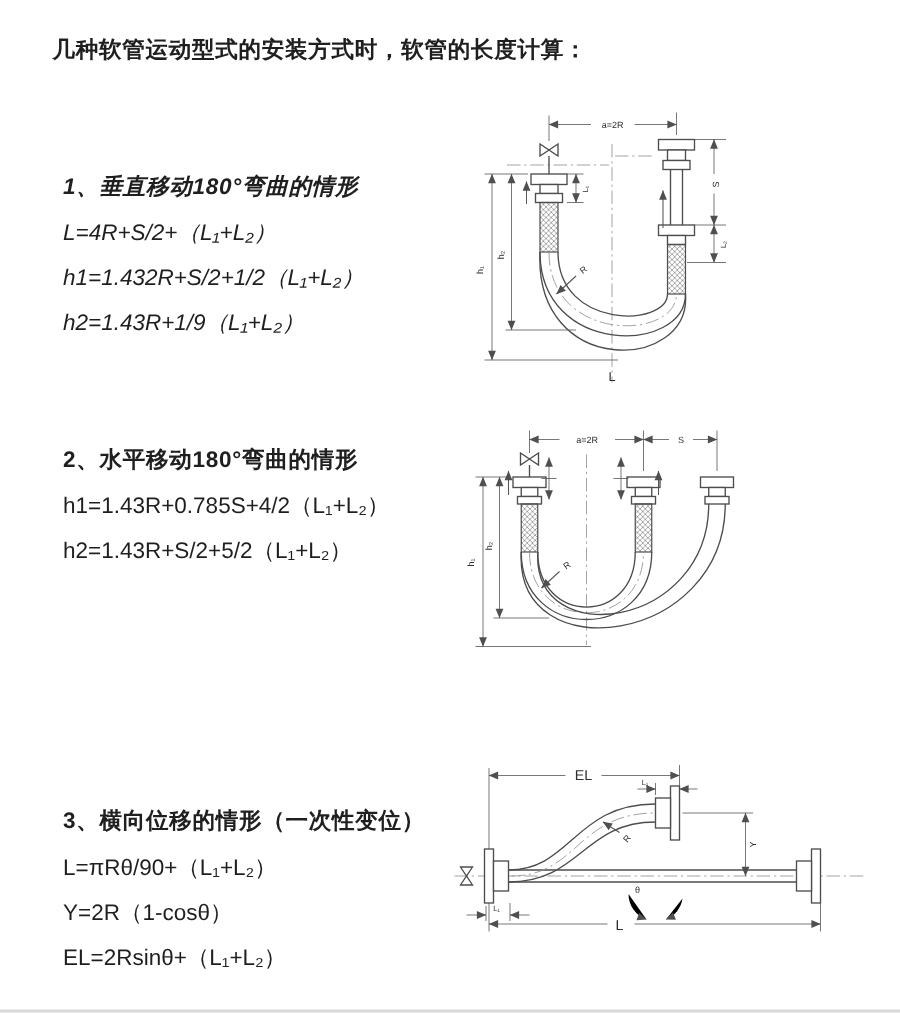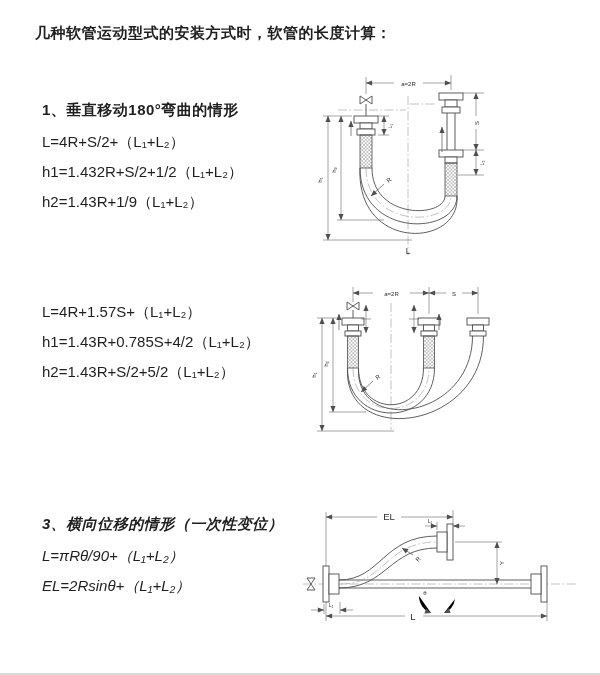--- a/index.html
+++ b/index.html
@@ -12,23 +12,23 @@
     position:relative;width:600px;height:675px;background:#fff;
     border-bottom:2px solid #d8d8d8;box-sizing:border-box;
   }
   .doc-title{
     position:absolute;left:35px;top:24px;
     font-size:15px;font-weight:bold;letter-spacing:.5px;white-space:nowrap;
   }
   .sec{position:absolute;left:42px;}
   .sec-heading{font-size:15px;font-weight:bold;letter-spacing:.5px;margin-bottom:7px;white-space:nowrap;}
   .formula{font-size:15px;line-height:30px;white-space:nowrap;}
-  .sec1{top:101px;}
+  .sec1{top:115px;font-style:italic;}
   .sec2{top:297px;}
-  .sec3{top:515px;font-style:italic;}
+  .sec3{top:538px;}
   .diag{position:absolute;}
   .d1{left:308px;top:68px;}
   .d2{left:306px;top:278px;}
   .d3{left:295px;top:498px;}
   
   svg{display:block;}
   .ln2{stroke:#4d4d4d;stroke-width:.9;fill:none;}
   .fit{stroke:#4d4d4d;stroke-width:.9;fill:#ffffff;}
   .braid{stroke:#4d4d4d;stroke-width:.8;}
   .dim path{stroke:#5a5a5a;stroke-width:.55;fill:none;}
@@ -49,28 +49,29 @@
   <div class="doc-title">几种软管运动型式的安装方式时，软管的长度计算：</div>
 
   <div class="sec sec1">
     <div class="sec-heading">1、垂直移动180°弯曲的情形</div>
     <div class="formula">L=4R+S/2+（L₁+L₂）</div>
     <div class="formula">h1=1.432R+S/2+1/2（L₁+L₂）</div>
     <div class="formula">h2=1.43R+1/9（L₁+L₂）</div>
   </div>
 
   <div class="sec sec2">
-    <div class="formula">L=4R+1.57S+（L₁+L₂）</div>
+    <div class="sec-heading">2、水平移动180°弯曲的情形</div>
     <div class="formula">h1=1.43R+0.785S+4/2（L₁+L₂）</div>
     <div class="formula">h2=1.43R+S/2+5/2（L₁+L₂）</div>
   </div>
 
   <div class="sec sec3">
     <div class="sec-heading">3、横向位移的情形（一次性变位）</div>
     <div class="formula">L=πRθ/90+（L₁+L₂）</div>
+    <div class="formula">Y=2R（1-cosθ）</div>
     <div class="formula">EL=2Rsinθ+（L₁+L₂）</div>
   </div>
 
   <svg class="diag d1" width="232" height="192" viewBox="0 0 232 192">
     <defs>
       <marker id="a1" markerWidth="8" markerHeight="8" refX="6.6" refY="3.5" orient="auto-start-reverse" markerUnits="userSpaceOnUse">
         <path d="M0.5,0.9 L6.8,3.5 L0.5,6.1 z" fill="#4f4f4f"></path>
       </marker>
       <pattern id="h1p" width="3.5" height="3.5" patternUnits="userSpaceOnUse">
         <path d="M0,3.5 L3.5,0 M0,0 L3.5,3.5" stroke="#8e8e8e" stroke-width="0.5"></path>

